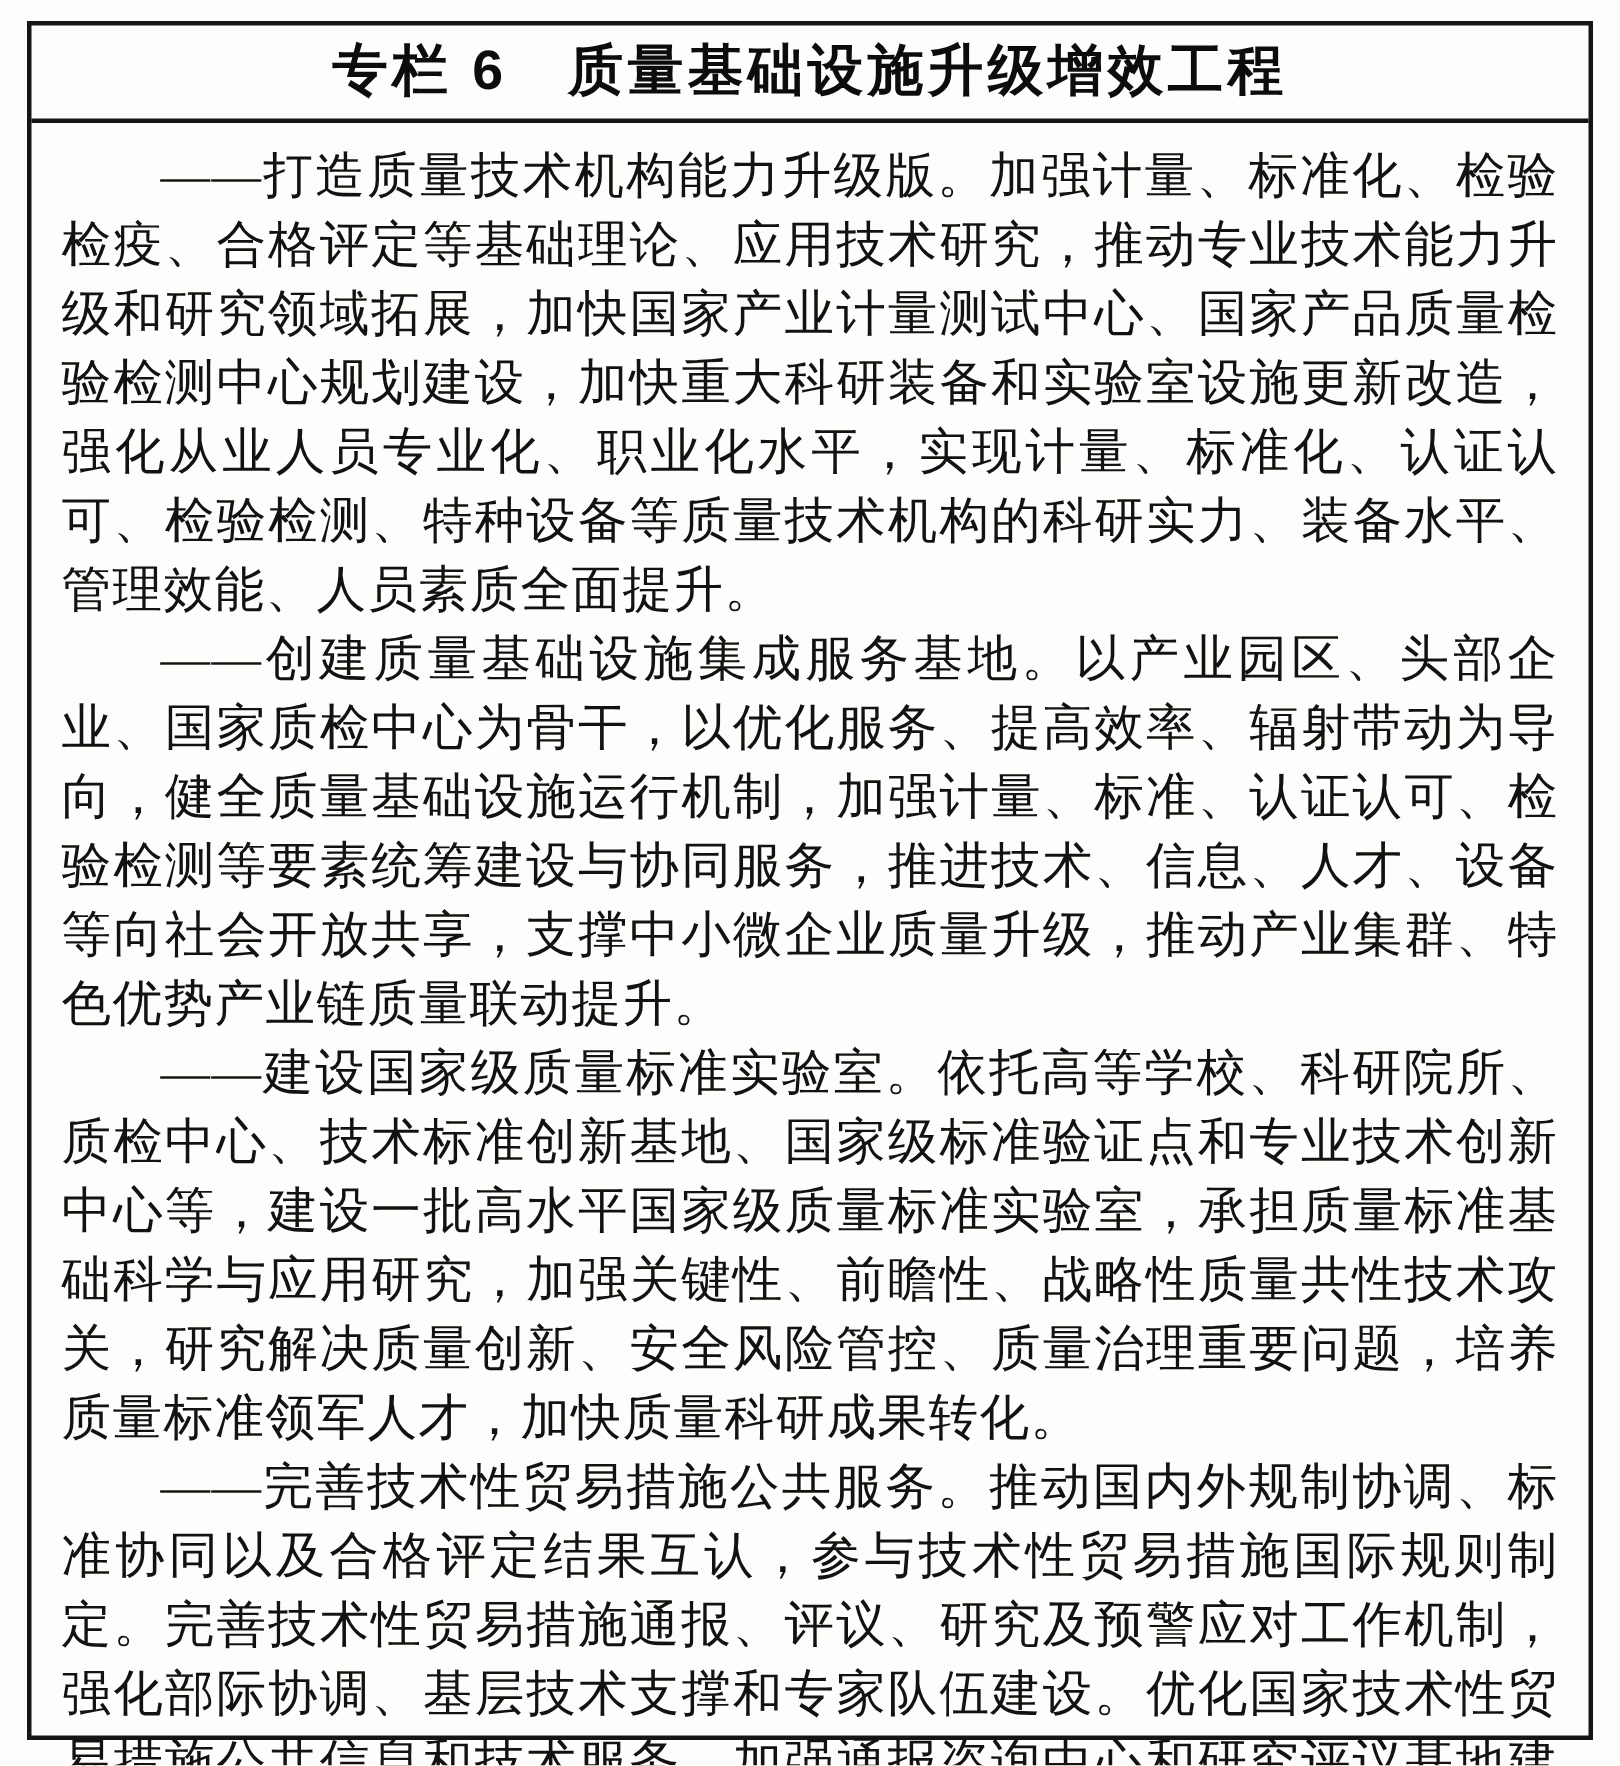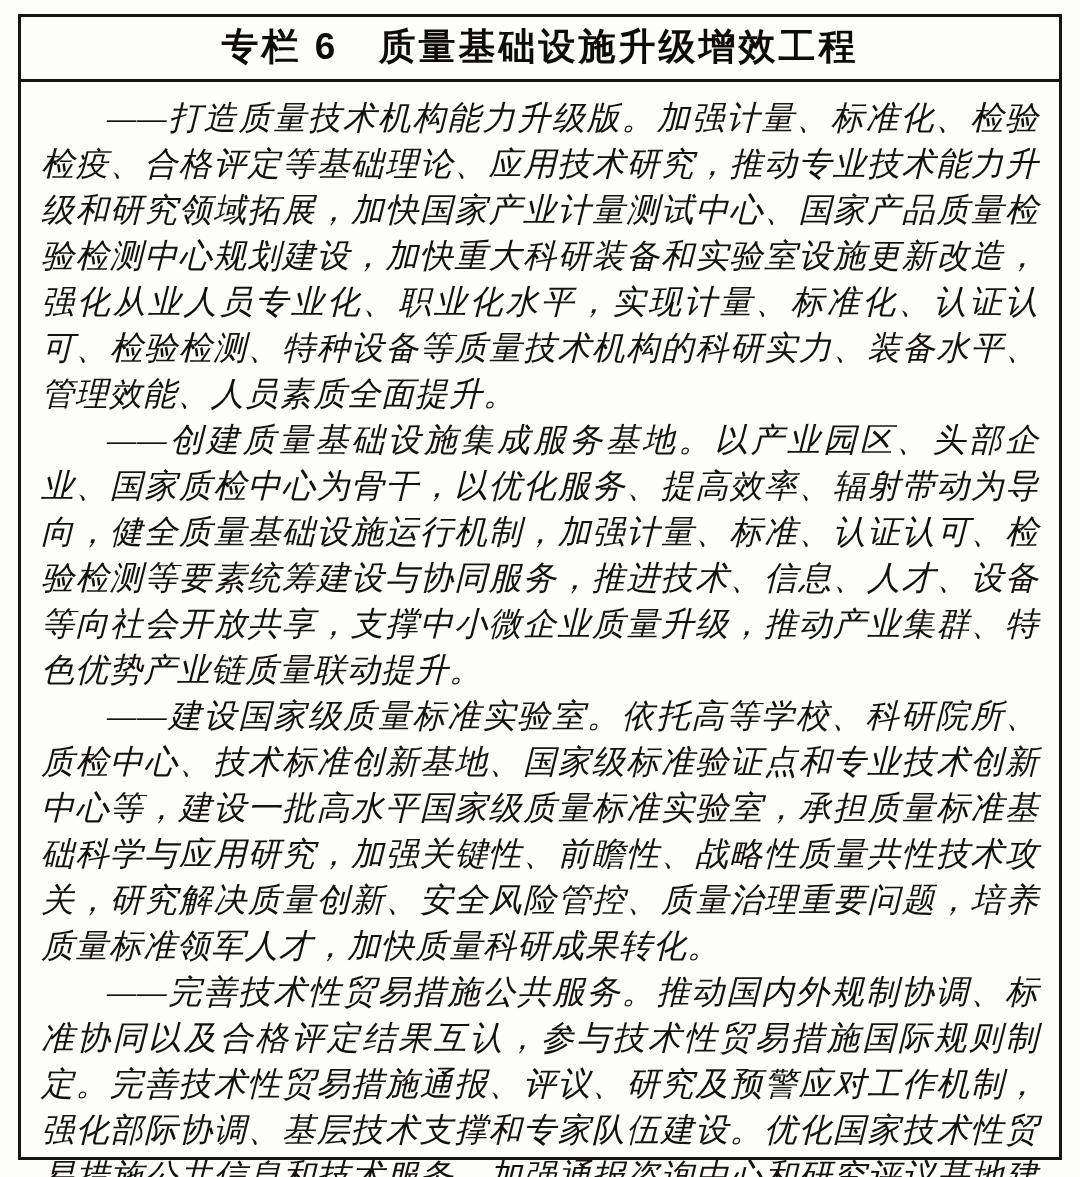--- a/index.html
+++ b/index.html
@@ -49,21 +49,20 @@
     font-size: 33px;
     line-height: 46px;
     color: #141210;
     text-align: justify;
   }
   .panel-body p {
     margin: 0;
     padding: 0;
     text-indent: 2em;
     letter-spacing: 1px;
-    font-style: italic;
   }
 </style>
 </head>
 <body>
 
 <div class="page">
   <div class="panel">
     <div class="panel-title-bar">
       <span class="panel-title-text">专栏 6　质量基础设施升级增效工程</span>
     </div>

